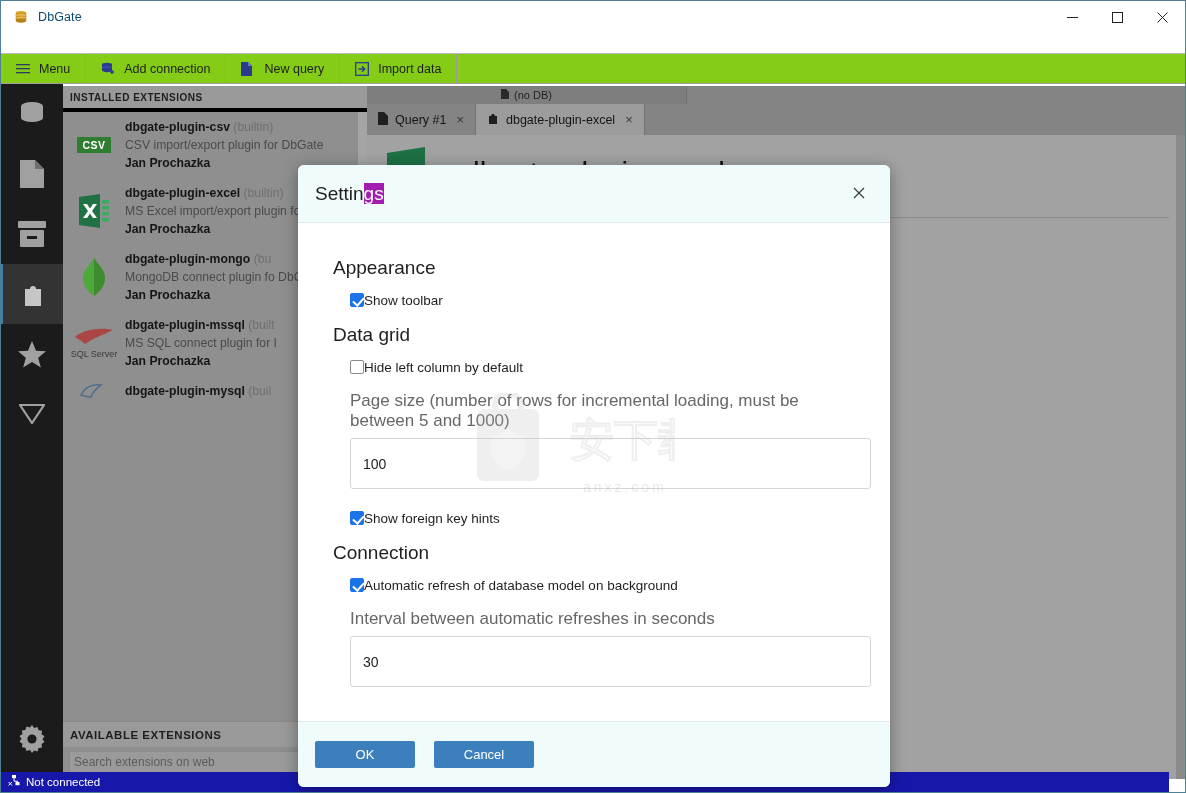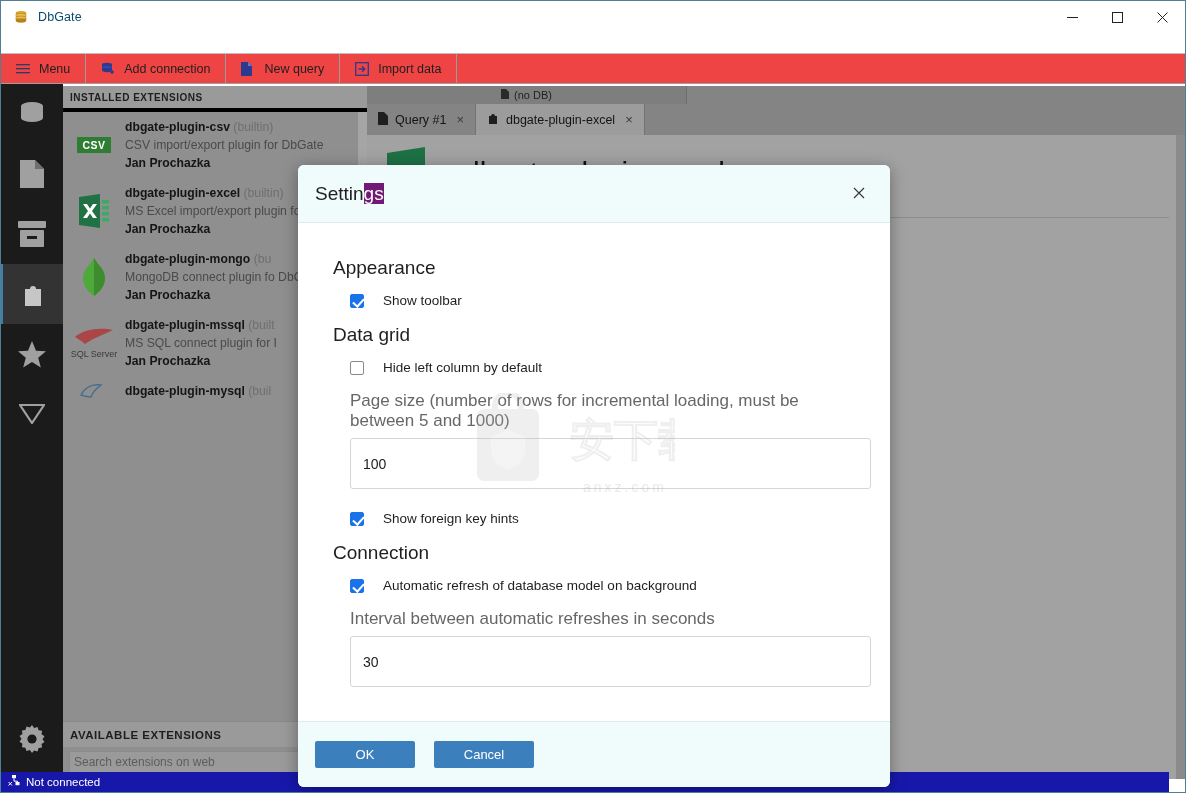--- a/index.html
+++ b/index.html
@@ -50,21 +50,21 @@
     margin-top: 16px;
   }
   .menubar .mi {
     font-size: 12px; color: #111; padding: 2px 7px;
   }
 
   
   .toolbar {
     position: absolute; top: 52px; left: 0; right: 0; height: 31px;
     display: flex; align-items: stretch;
-    background: #ef4444;
+    background: #84cc16;
     border-top: 1px solid #bdbdbd;
     border-bottom: 1px solid #9e9e9e;
   }
   .tb-item {
     display: flex; align-items: center; gap: 8px;
     padding: 0 15px;
     font-size: 12.5px; color: #1f1f1f;
     border-right: 1px solid #9b9b9b;
   }
   .tb-item .tb-ico { display: flex; align-items: center; width: 15px; }
@@ -210,38 +210,38 @@
     overflow: hidden;
     display: flex; flex-direction: column;
   }
   .modal-head {
     height: 58px; background: #f0fbfb;
     display: flex; align-items: center; justify-content: space-between;
     padding: 0 18px 0 17px;
     border-bottom: 1px solid #dfe9e9;
   }
   .modal-title { font-size: 19px; color: #1f1f1f; }
-  .modal-title .sel { background: #701a75; color: #ffffff; }
+  .modal-title .sel { background: #a21caf; color: #ffffff; }
   .modal-close {
     font-size: 16px; color: #3a3a3a; line-height: 1;
     padding: 5px 7px;
   }
   .modal-body {
     flex: 1; background: #ffffff;
     padding: 22px 35px 0 35px;
     position: relative;
     overflow: hidden;
   }
   .sec-title {
     font-size: 19px; color: #1f1f1f; font-weight: normal;
     margin-top: 12px; margin-bottom: 14px;
   }
   .sec-title:first-child { margin-top: 0; }
   .chk-row {
-    display: flex; align-items: flex-end; gap: 19px;
+    display: flex; align-items: flex-start; gap: 0;
     margin: 0 0 16px 17px;
   }
   .chk {
     width: 14px; height: 14px; border-radius: 2px;
     display: inline-block; position: relative; flex: none;
   }
   .chk.on { background: #1a73e8; border: 1px solid #1a73e8; }
   .chk.off { background: #ffffff; border: 1px solid #8a8a8a; }
   .chk.on::after {
     content: ""; position: absolute; left: 3.5px; top: 0.5px;

